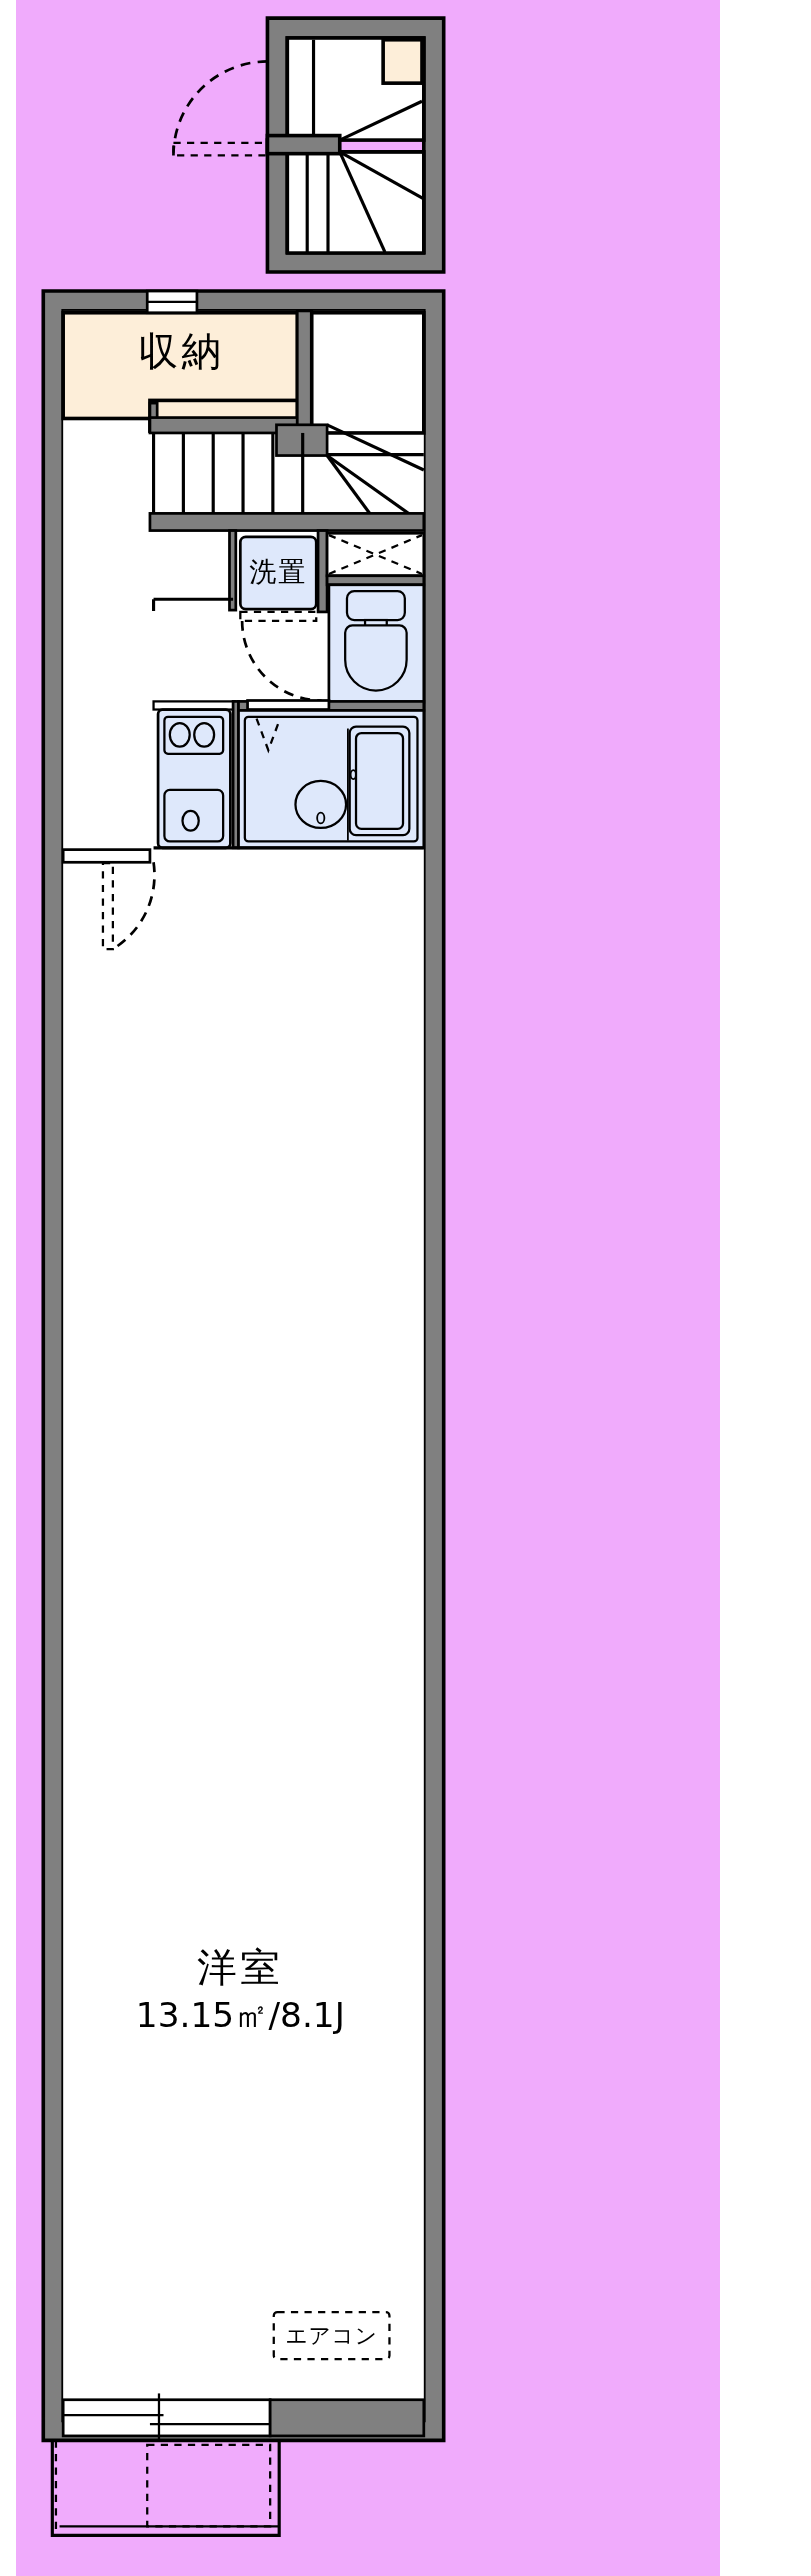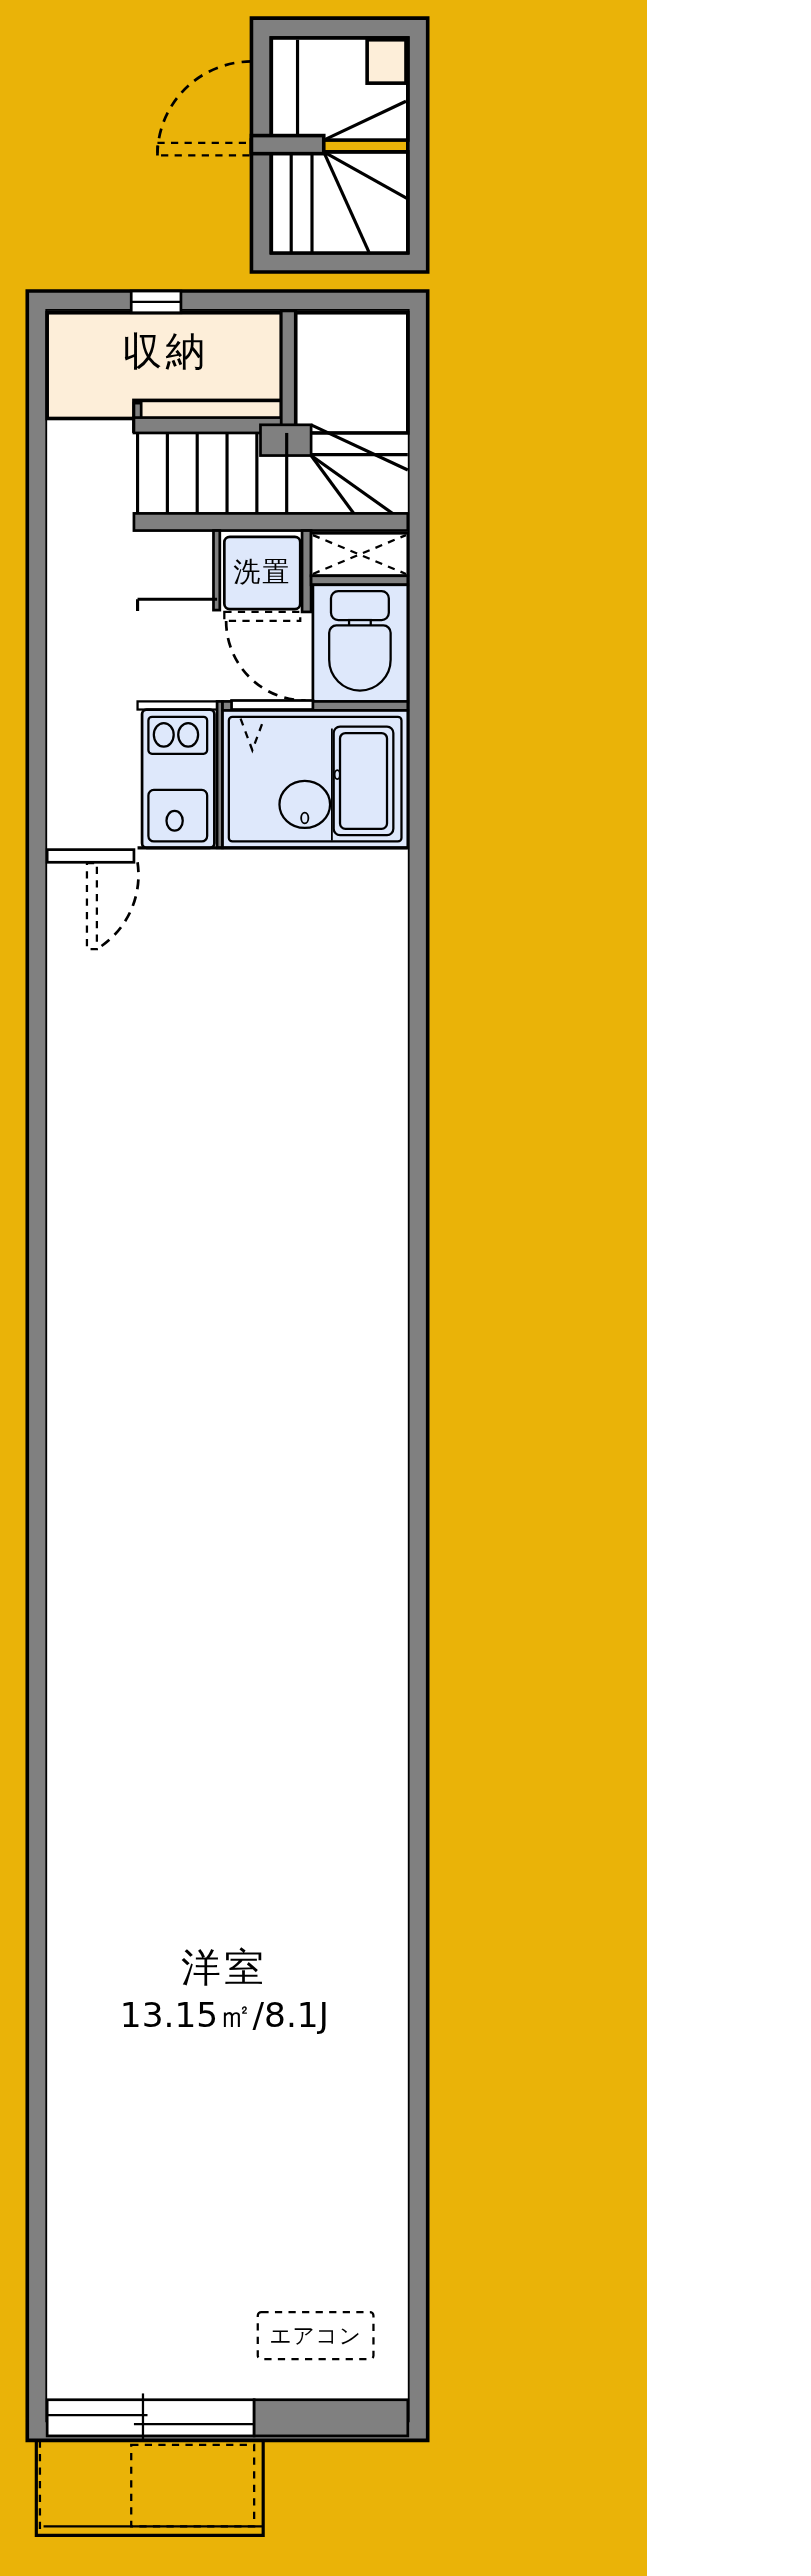--- a/index.html
+++ b/index.html
@@ -6,24 +6,25 @@
   html, body {
     margin: 0;
     padding: 0;
     background: #ffffff;
   }
   body {
     font-family: "Liberation Sans", "DejaVu Sans", sans-serif;
   }
   #plan-root {
     position: relative;
-    width: 647px;
+    width: 704px;
     height: 2576px;
-    background: #eab308;
+    background: #f0abfc;
     overflow: hidden;
+    margin-left: 16px;
   }
   #plan-svg {
     display: block;
     width: 812px;
     height: 2576px;
   }
   .wall-fill   { fill: #808080; stroke: #000000; stroke-width: 4; }
   .wall-fill-thin { fill: #808080; stroke: #000000; stroke-width: 3; }
   .room-white  { fill: #ffffff; stroke: #000000; stroke-width: 4; }
   .room-beige  { fill: #fdeed9; stroke: #000000; stroke-width: 4; }

